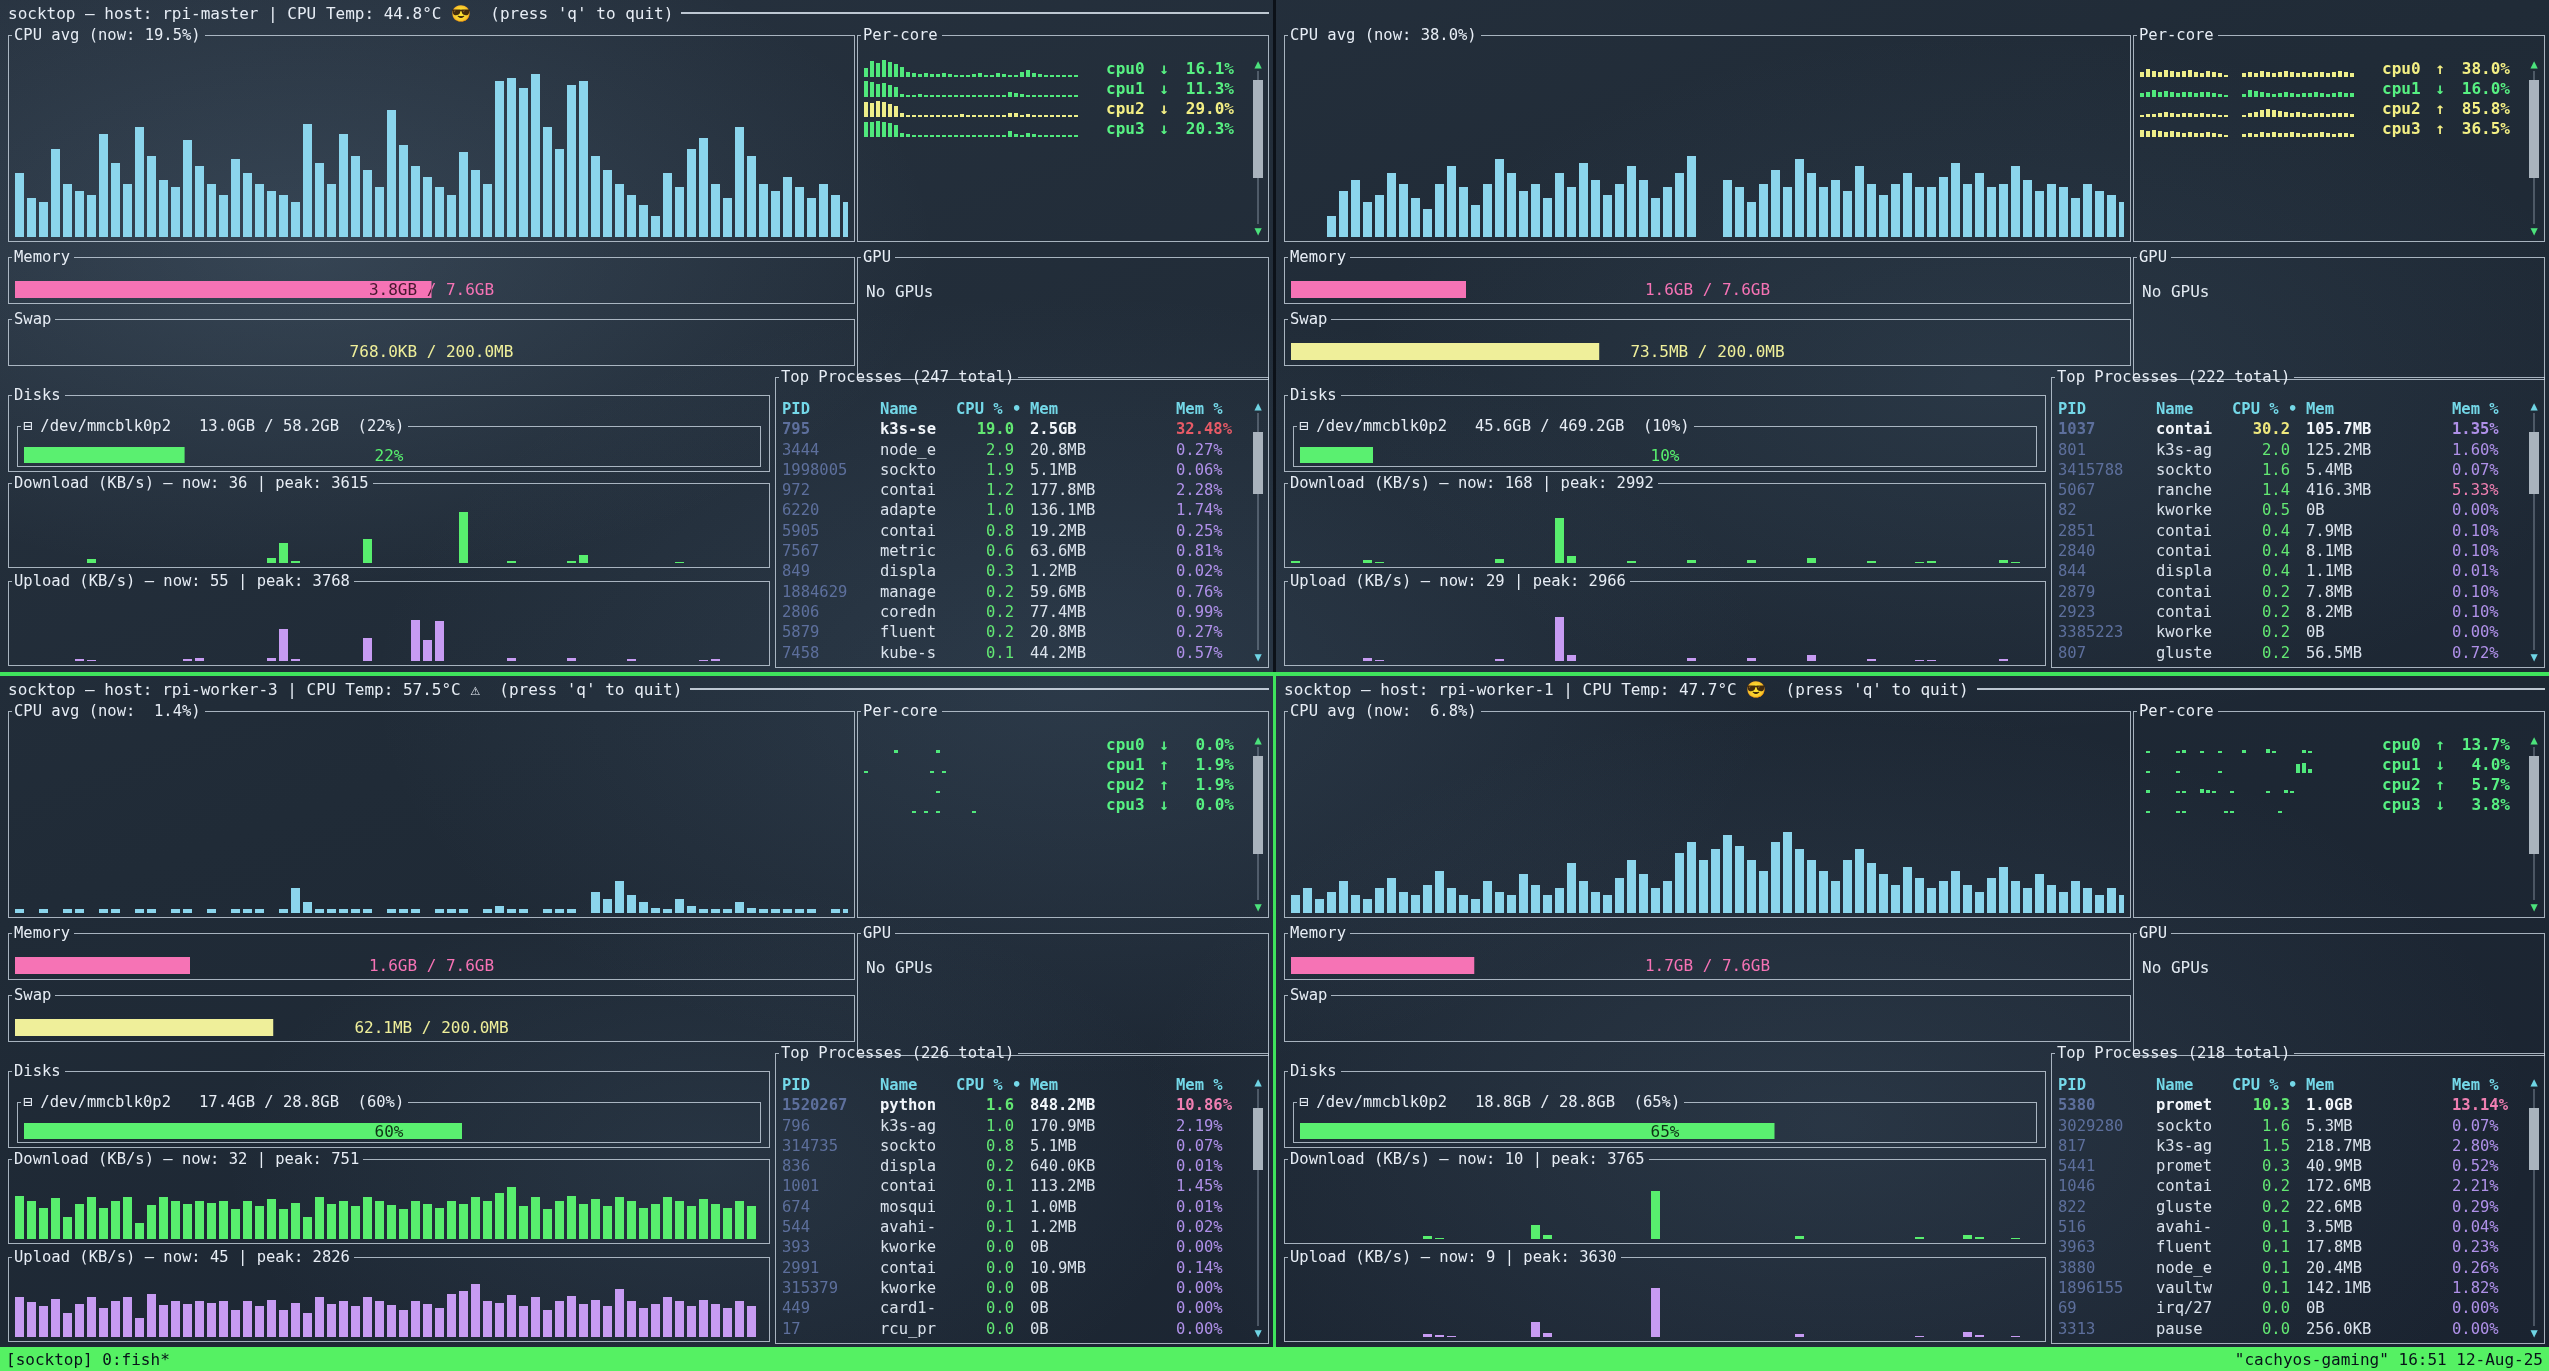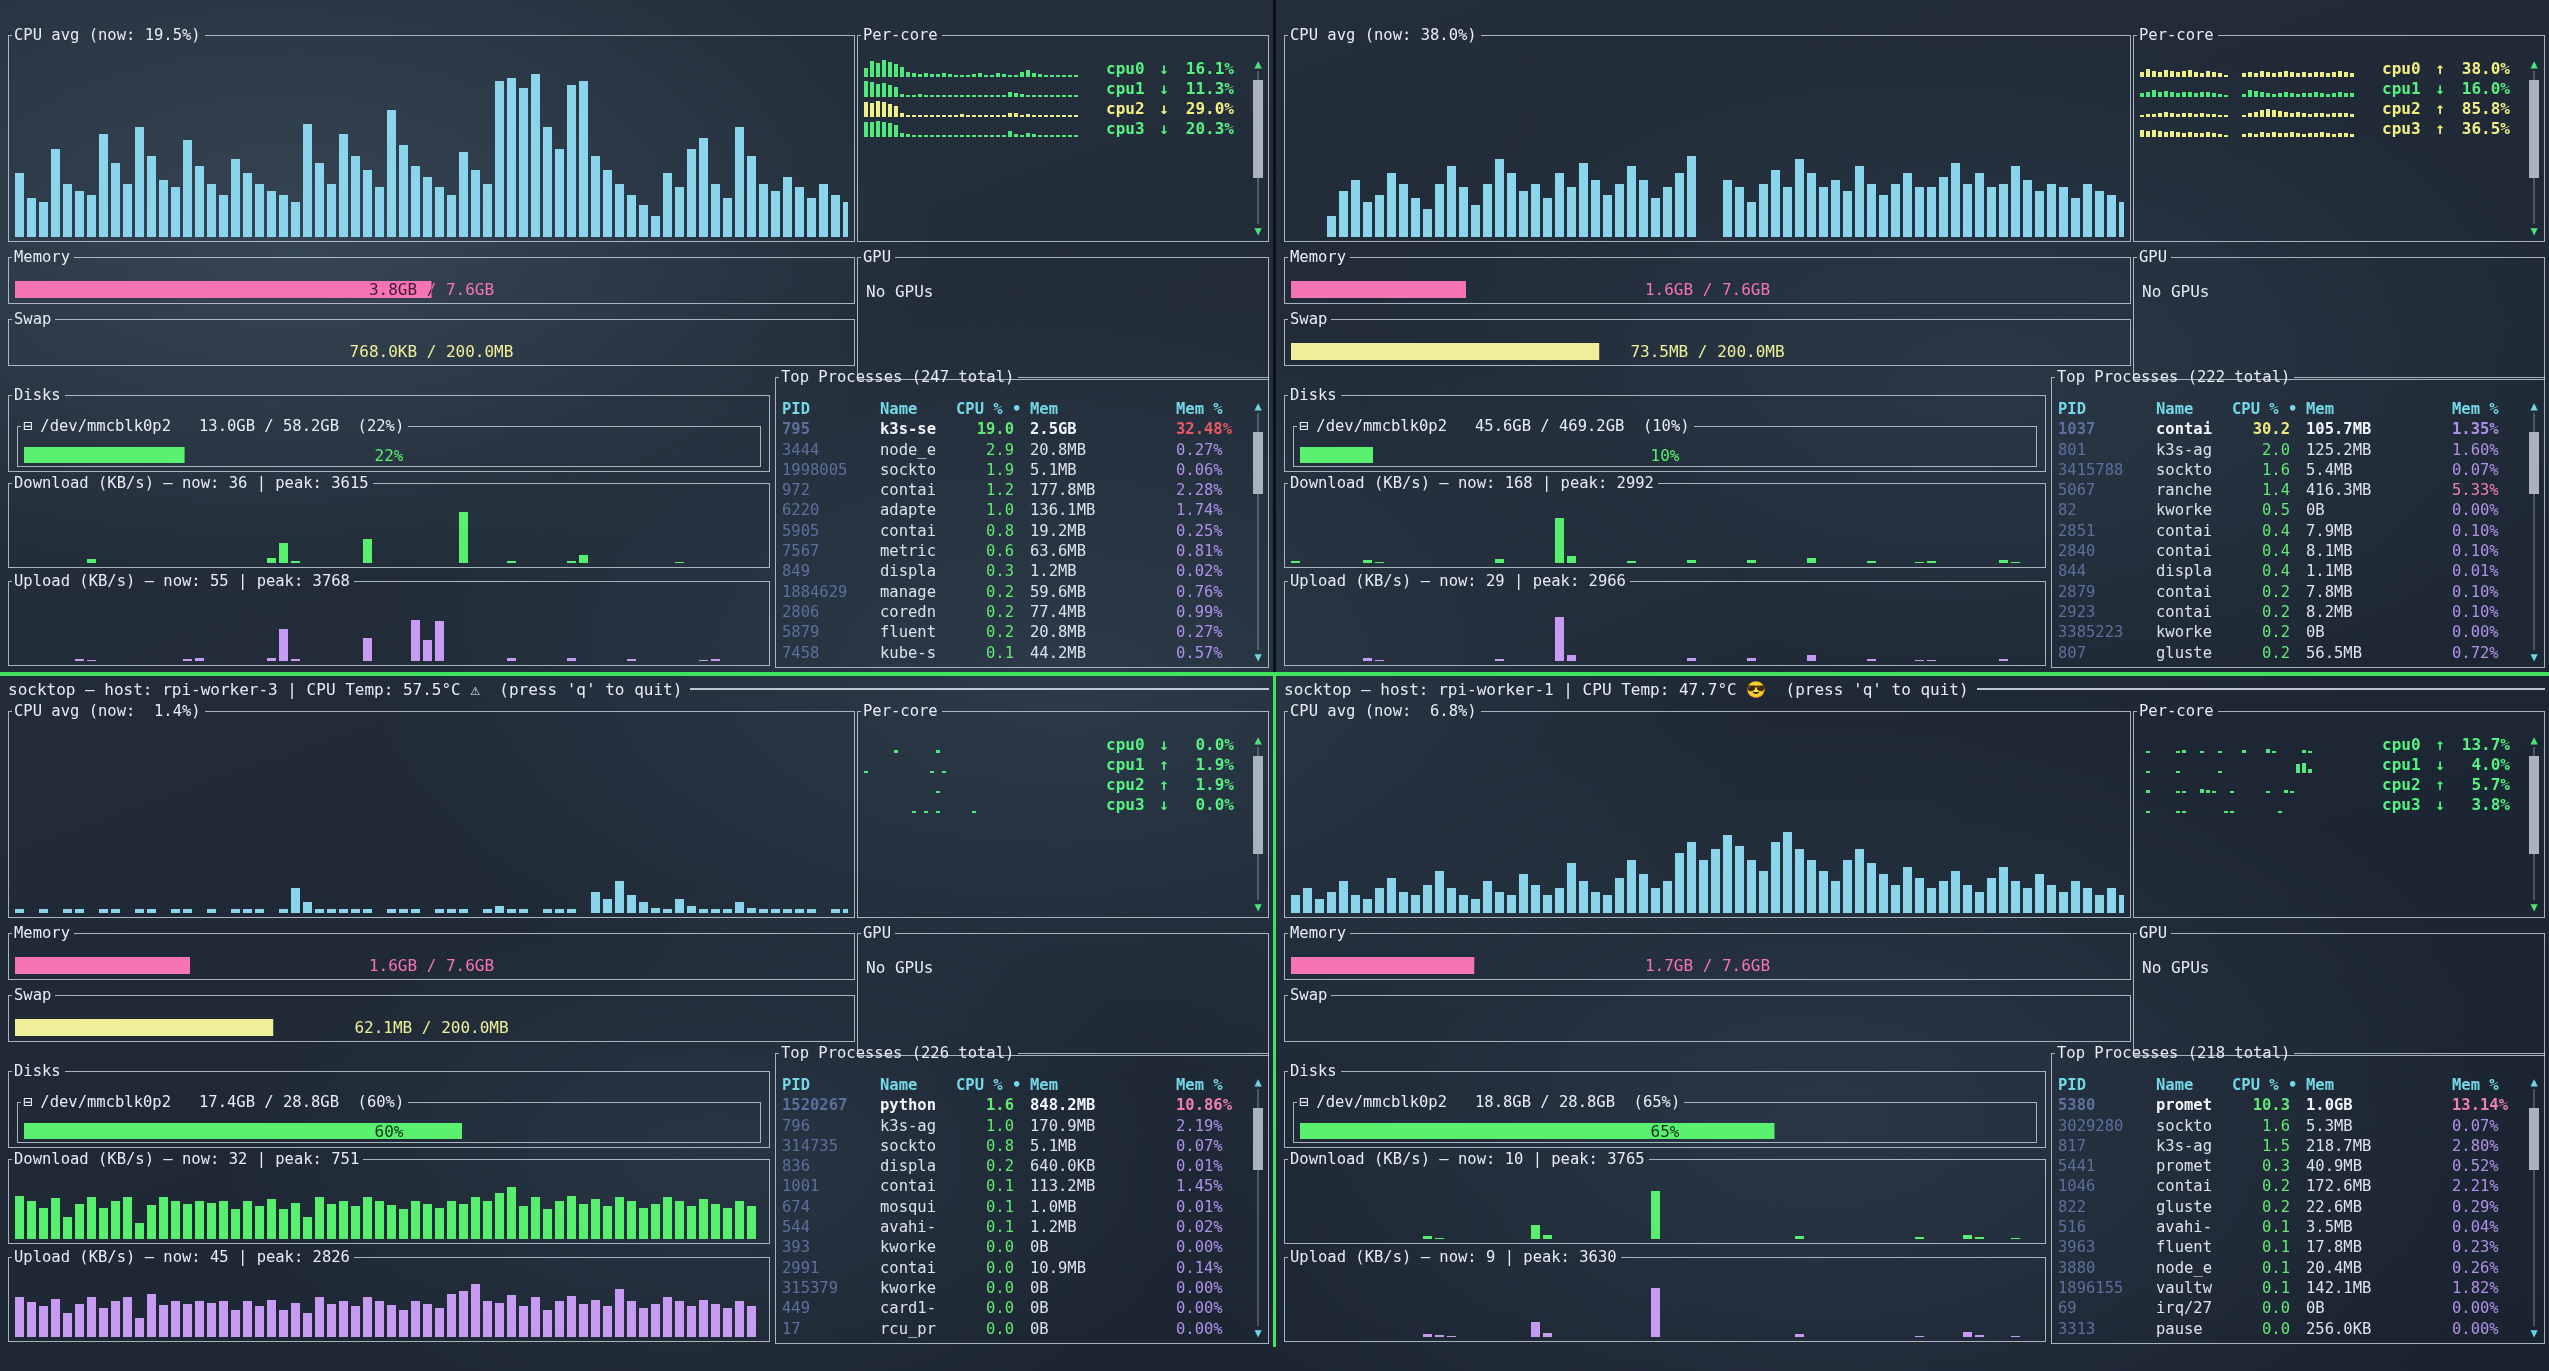--- a/index.html
+++ b/index.html
@@ -102,20 +102,24 @@
   .prow.first .c-name,.prow.first .c-mem{color:#f2f6fb;}
 
   .statusbar{position:absolute;left:0;top:1347px;width:2549px;height:24px;background:#55f163;color:#081219;
     display:flex;justify-content:space-between;align-items:center;padding:0 6px;box-sizing:border-box;font-size:16px;white-space:pre;}
 </style>
 </head>
 <body>
 
 <div class="screen">
   <section class="pane p-tl">
+  <div class="ptitle">
+    <span class="ptitle-text">socktop — host: rpi-master | CPU Temp: 44.8°C 😎  (press 'q' to quit)</span>
+    <span class="ptitle-rule"></span>
+  </div>
 
   <fieldset class="panel cpu-avg">
     <legend>CPU avg (now: 19.5%)</legend>
     <div class="chart">
           <div class="bar bar-cyan" style="height: 36%;"></div>
           <div class="bar bar-cyan" style="height: 22%;"></div>
           <div class="bar bar-cyan" style="height: 20%;"></div>
           <div class="bar bar-cyan" style="height: 50%;"></div>
           <div class="bar bar-cyan" style="height: 30%;"></div>
           <div class="bar bar-cyan" style="height: 26%;"></div>
@@ -2012,13 +2016,17 @@
           <div class="bar " style="height: 0%;"></div>
           <div class="bar " style="height: 0%;"></div>
           <div class="bar bar-purple" style="height: 2.2%;"></div>
           <div class="bar " style="height: 0%;"></div>
         </div>
   </fieldset>
 </section>
   <div class="divider div-h"></div>
   <div class="divider div-v-top"></div>
   <div class="divider div-v-bot"></div>
+  <footer class="statusbar">
+    <span>[socktop] 0:fish*</span>
+    <span>"cachyos-gaming" 16:51 12-Aug-25</span>
+  </footer>
 </div>
 
 </body></html>

